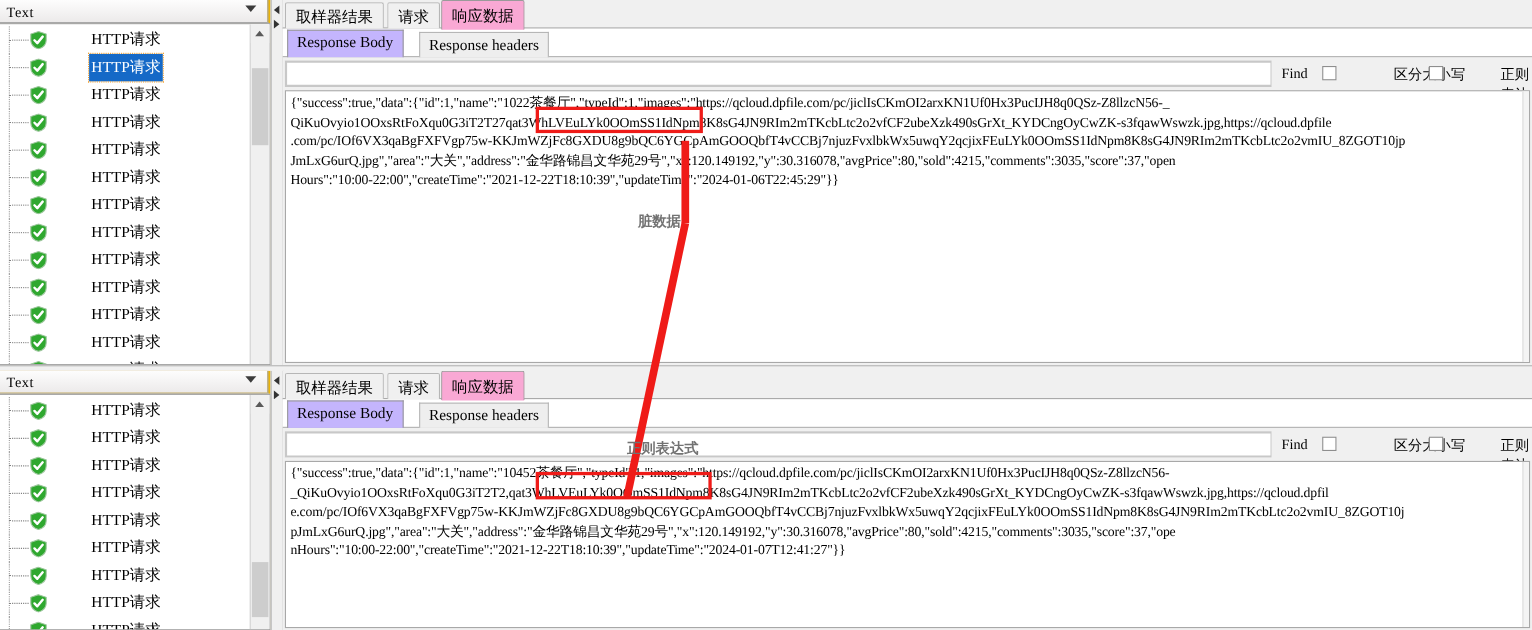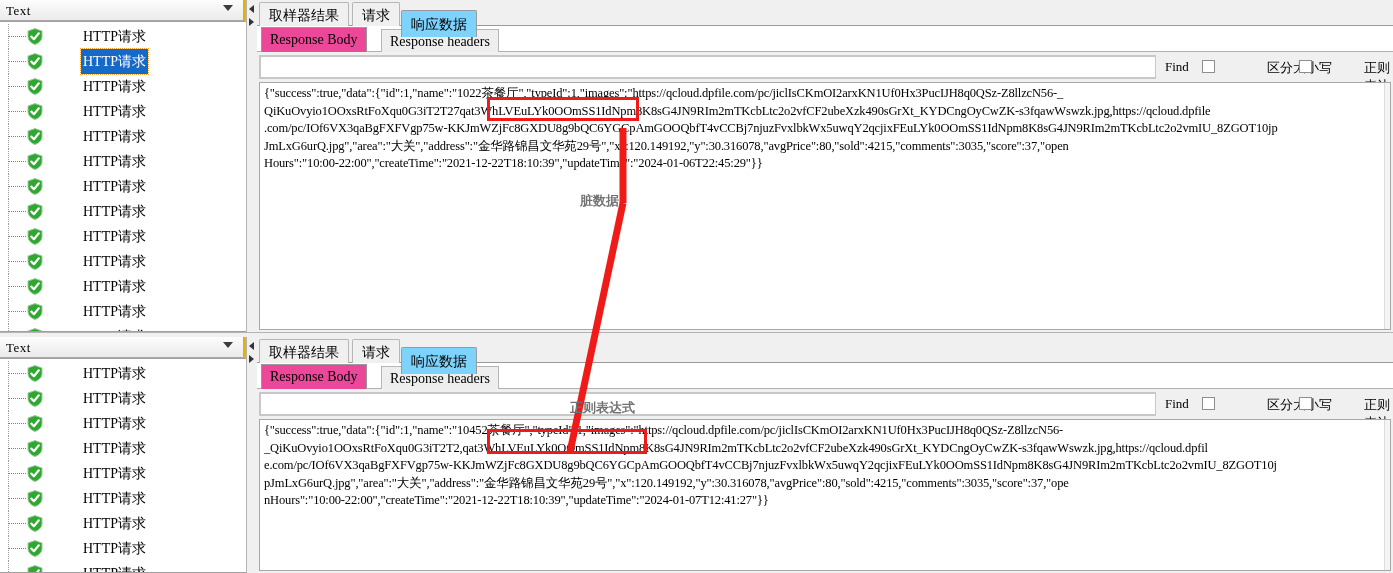--- a/index.html
+++ b/index.html
@@ -11,21 +11,21 @@
     overflow:hidden;
     position:relative;
   }
   .app{position:absolute;inset:0;}
 
   
   .panel{position:absolute;left:0;width:1393px;overflow:hidden;background:#f0f0f0;}
   .panel-inner{position:absolute;inset:0;}
 
   
-  .tree-col{position:absolute;left:0;top:0;width:246px;bottom:0;background:#eab308;padding-left:44px;}
+  .tree-col{position:absolute;left:0;top:0;width:246px;bottom:0;background:#eab308;}
   .combo{
     position:absolute;left:0;top:0;width:244px;height:21px;
     background:linear-gradient(#fdfdfd,#eceaea);
     border:1px solid #a9a9a9;border-top:none;border-left:none;
     box-sizing:border-box;
   }
   .combo .combo-label{
     position:absolute;left:6px;top:3px;
     font-family:"Liberation Serif", serif;
     font-size:13px;color:#000;letter-spacing:.5px;
@@ -101,35 +101,35 @@
 
   .tabs{position:absolute;left:0;top:0;right:0;height:26px;}
   .tab{
     position:absolute;top:2px;height:24px;line-height:24px;
     padding:0 9px;box-sizing:border-box;
     font-family:"Liberation Sans", sans-serif;font-size:14px;color:#000;
     background:#f0f0f0;border:1px solid #b6b6b6;border-bottom:none;
     border-top-left-radius:2px;border-top-right-radius:2px;
   }
   .tab.active{
-    background:#7dd3fc;top:10px;height:27px;line-height:26px;
+    background:#f9a8d4;top:0;height:27px;line-height:26px;
     border-color:#9a9a9a;z-index:3;
   }
   .tabs-underline{
     position:absolute;left:0;right:0;top:25px;height:1px;background:#9a9a9a;
   }
 
   .subtabs{position:absolute;left:0;top:26px;right:0;height:26px;background:#ffffff;}
   .subtab{
     position:absolute;top:3px;height:23px;line-height:23px;padding:0 8px;
     box-sizing:border-box;
     font-family:"Liberation Serif", serif;font-size:14px;color:#000;
     background:#eeeeee;border:1px solid #b6b6b6;border-bottom:none;
   }
-  .subtab.active{background:#ec4899;top:1px;height:25px;line-height:24px;border-color:#9a9a9a;z-index:2;}
+  .subtab.active{background:#c4b5fd;top:1px;height:25px;line-height:24px;border-color:#9a9a9a;z-index:2;}
   .subtabs-underline{position:absolute;left:0;right:0;top:25px;height:1px;background:#b0b0b0;}
 
   .findbar{position:absolute;left:2px;right:2px;top:55px;height:26px;}
   .find-input{
     position:absolute;left:0;top:0;height:24px;
     background:#ffffff;border:2px solid #c8c8c8;border-right:1px solid #c8c8c8;
     box-sizing:border-box;
   }
   .find-btn{
     position:absolute;top:4px;font-family:"Liberation Serif", serif;

